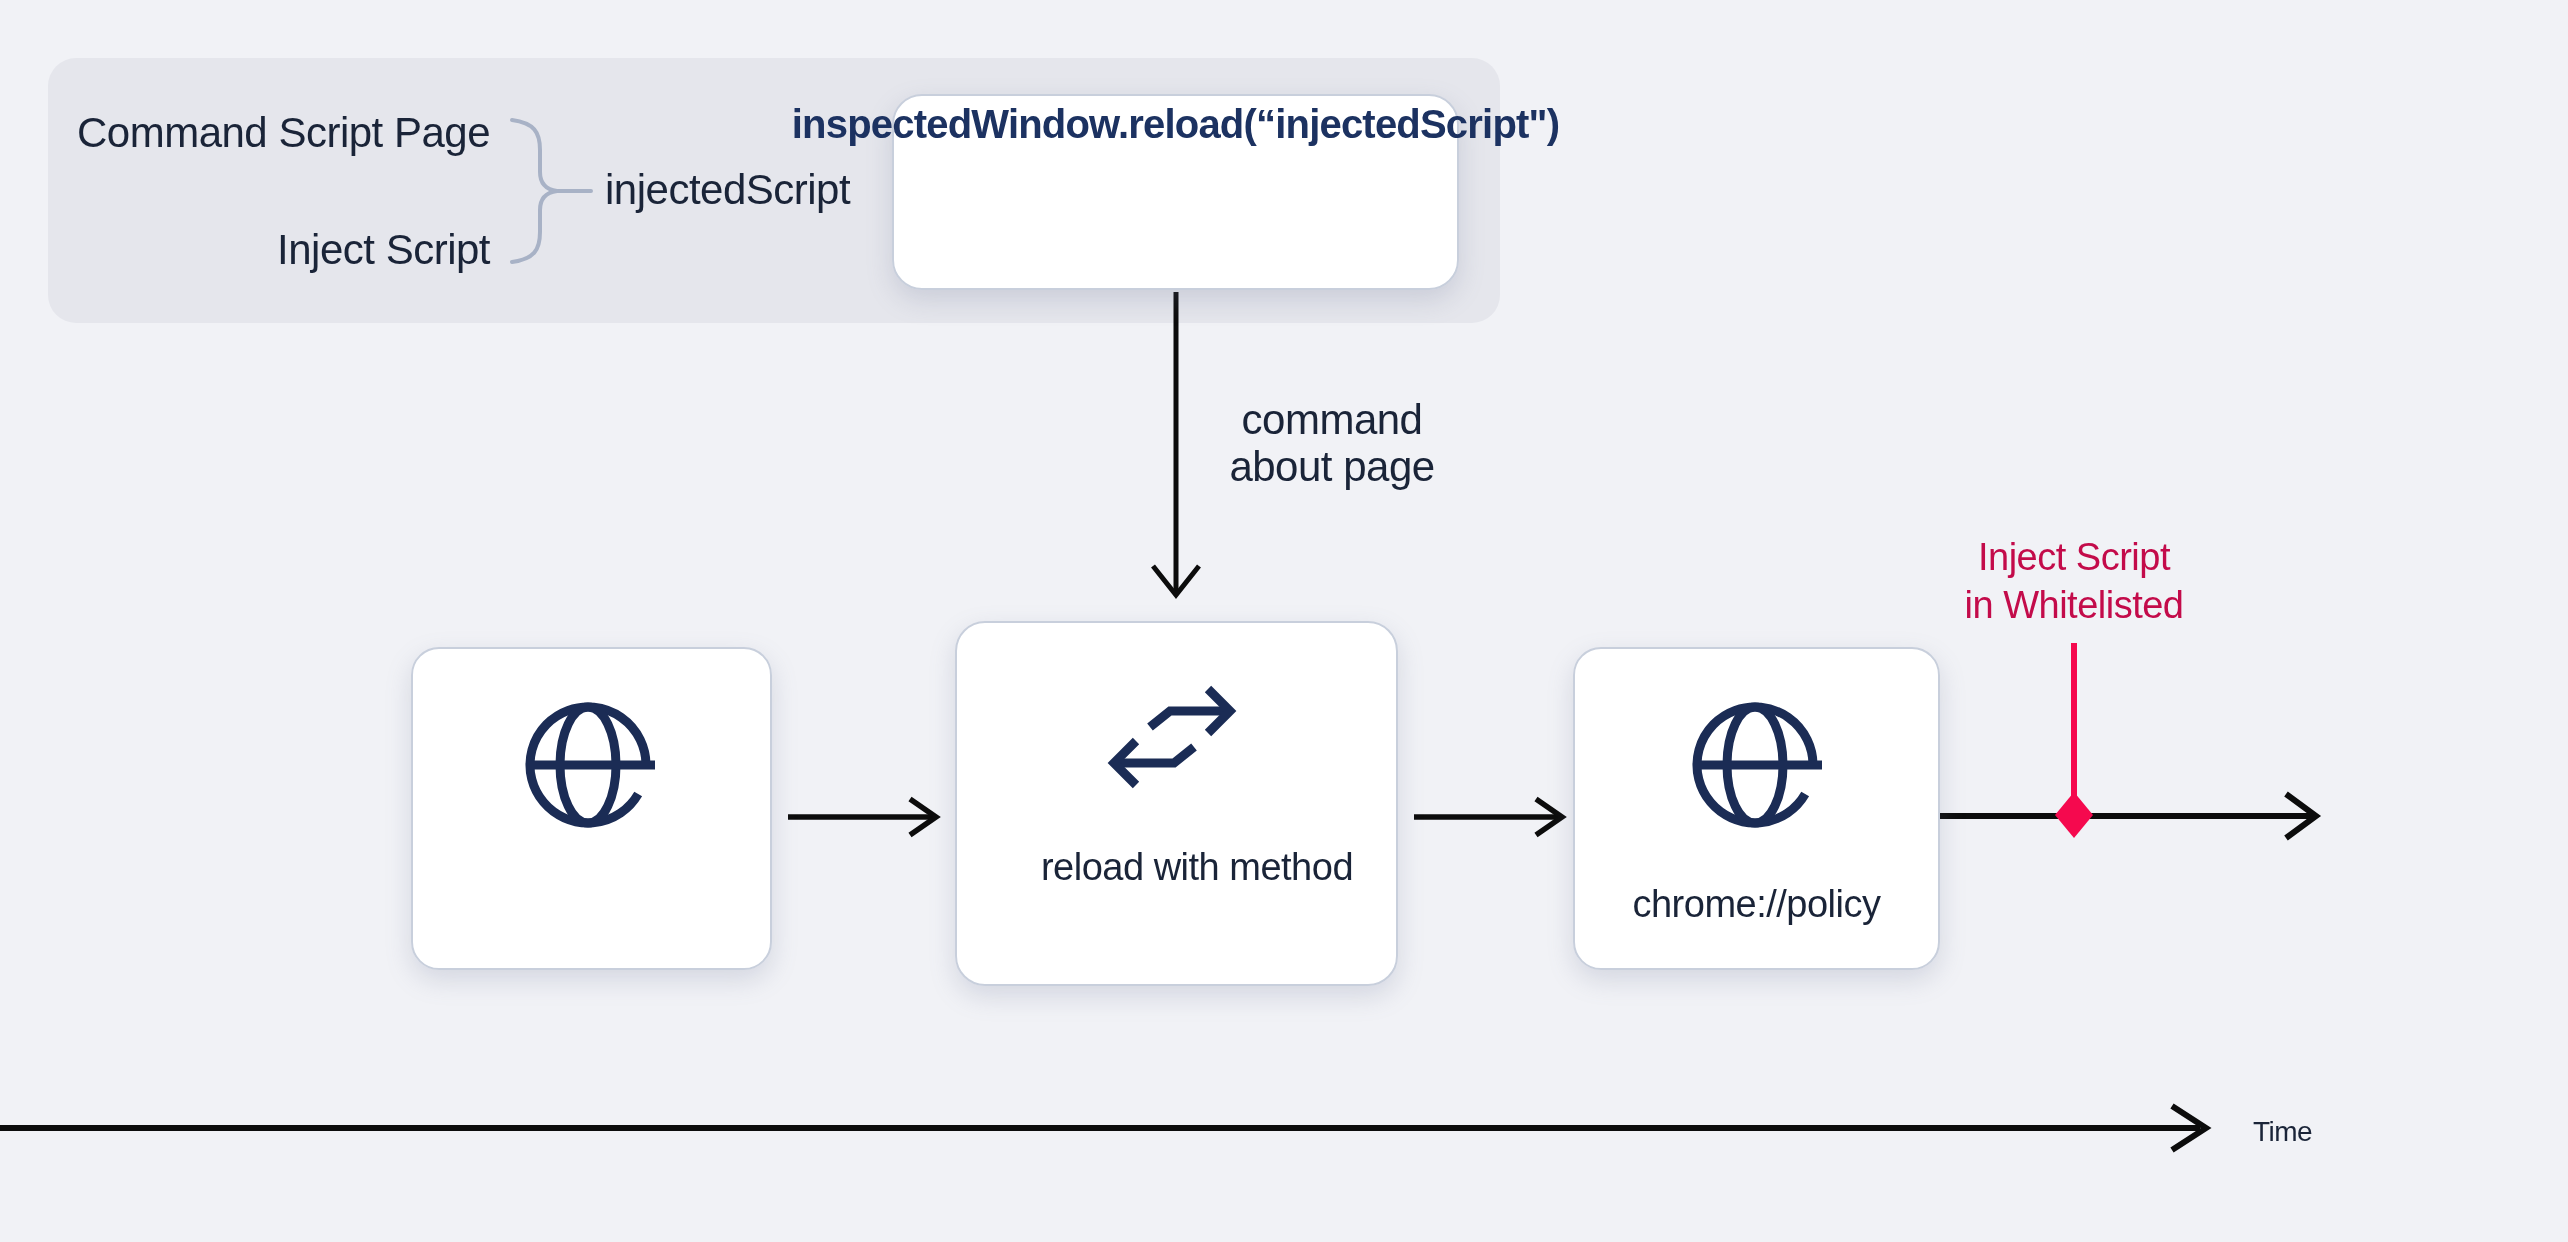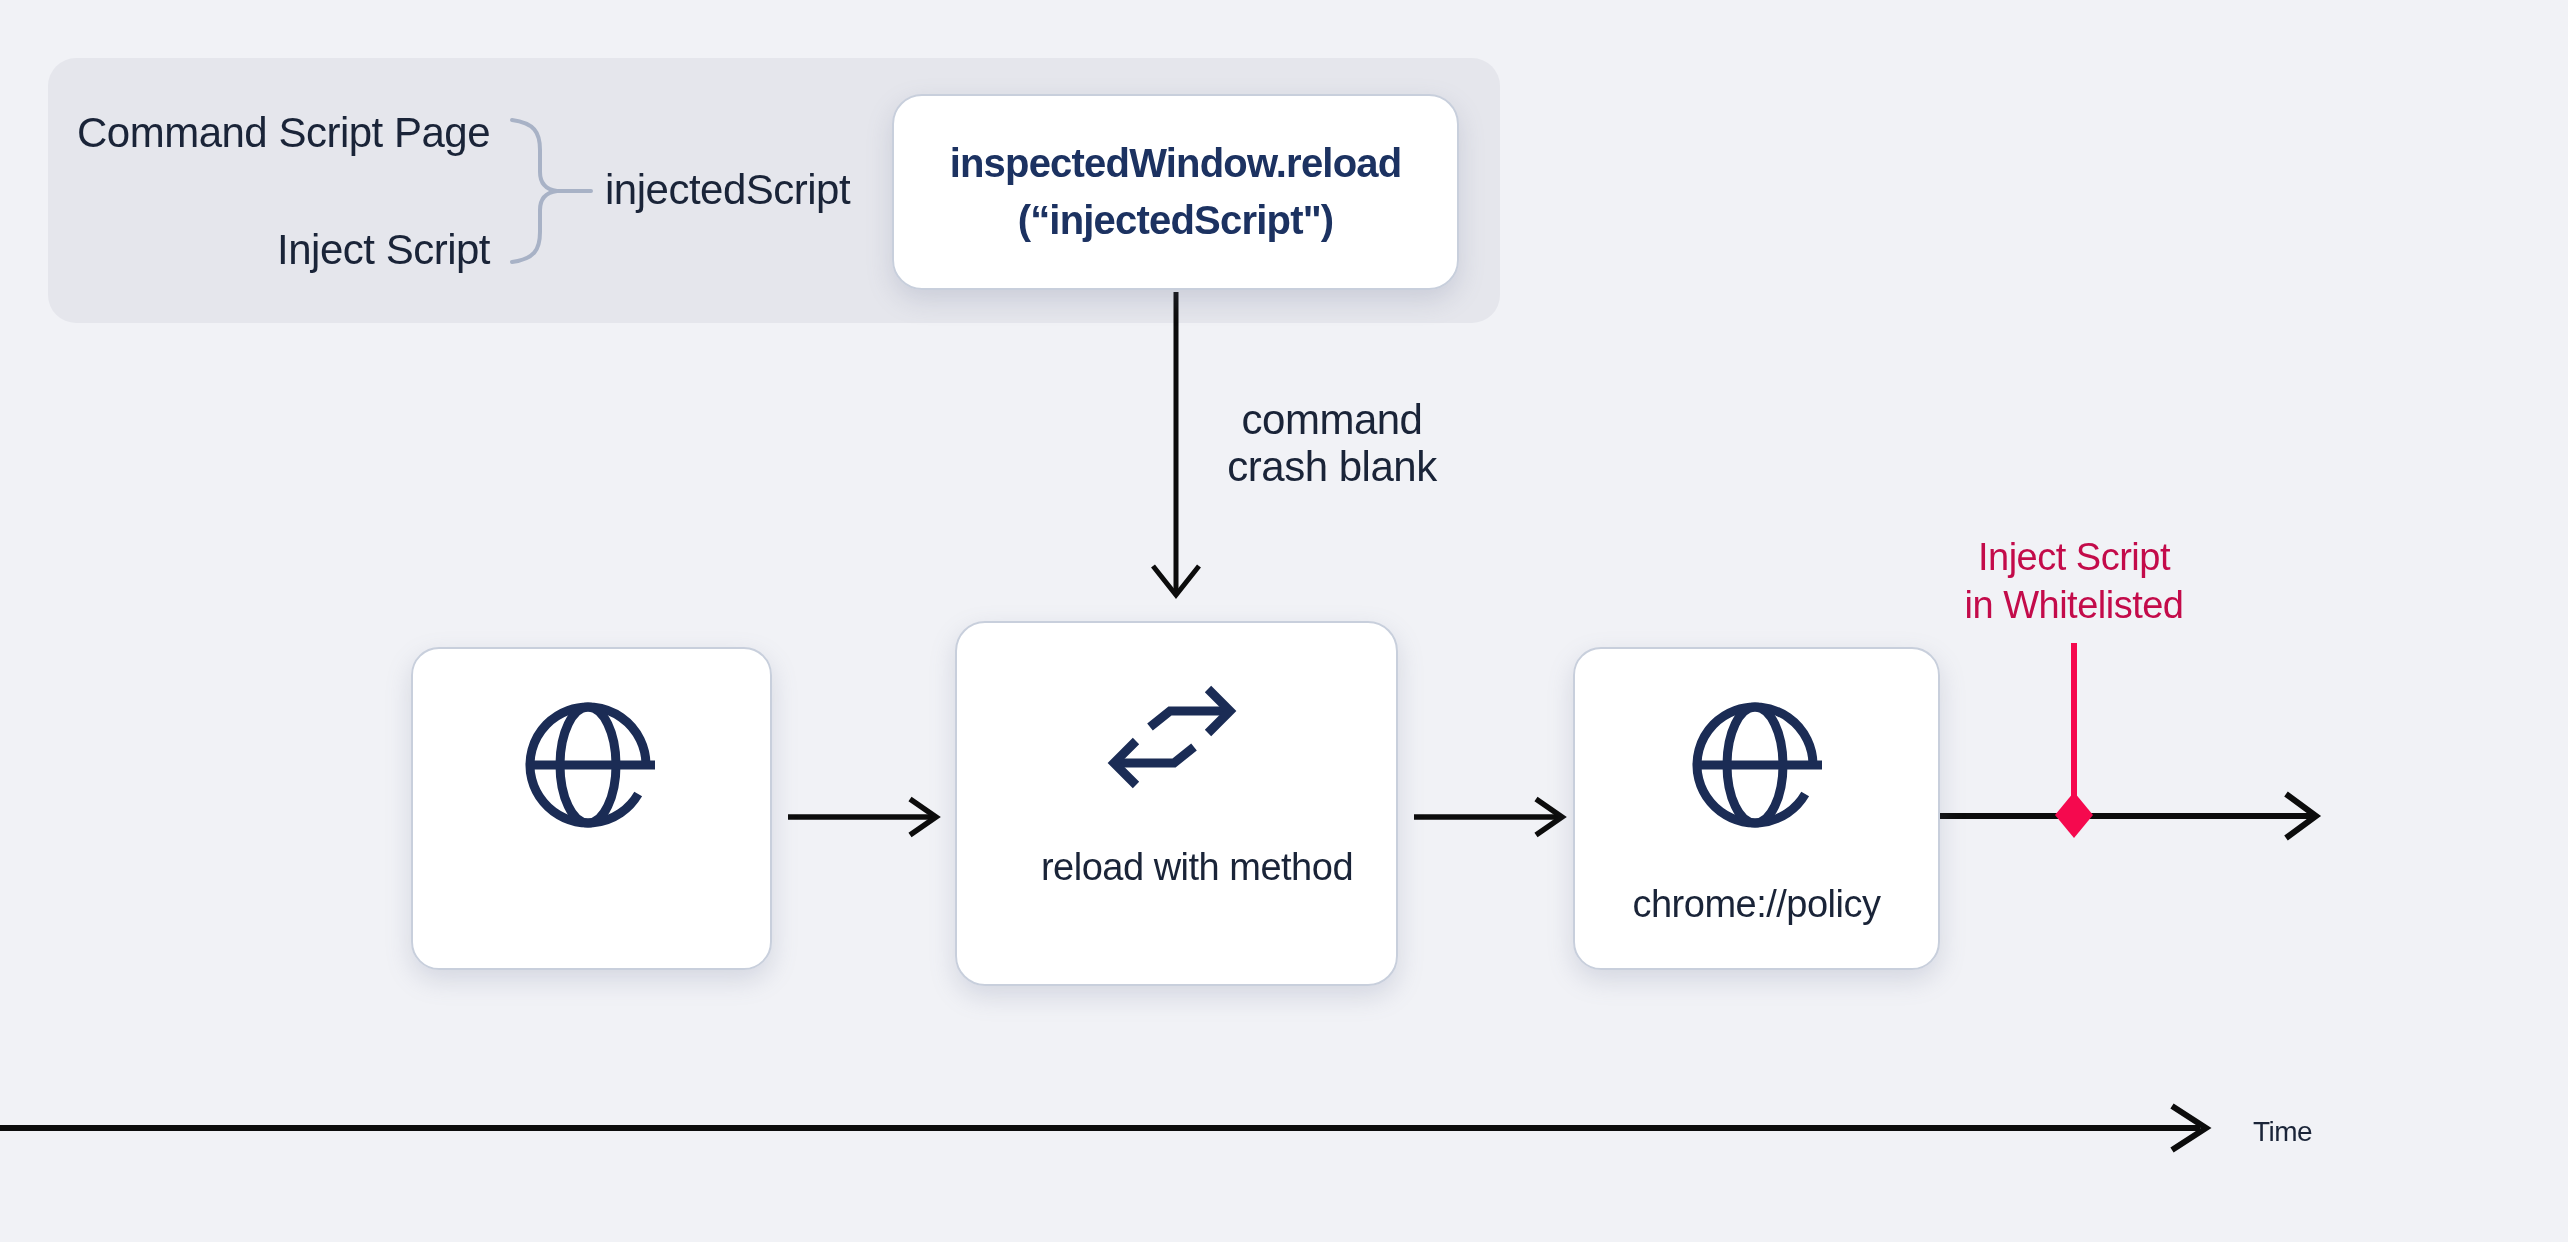--- a/index.html
+++ b/index.html
@@ -45,22 +45,20 @@
   }
   .api-box {
     position: absolute;
     left: 892px; top: 94px;
     width: 567px; height: 196px;
     border-radius: 30px;
     border: 2px solid #c8cfdc;
     background: radial-gradient(120% 130% at 50% 42%, #ffffff 58%, #f2f4f8 100%);
     box-shadow: 0 10px 26px rgba(110, 120, 150, 0.22);
     display: flex;
-    flex-direction: column;
-    align-items: center;
     justify-content: center;
     z-index: 3;
     box-sizing: border-box;
   }
   .api-box .t {
     color: #1c3261;
     font-size: 40px;
     font-weight: 700;
     letter-spacing: -0.8px;
     line-height: 57px;
@@ -154,21 +152,21 @@
   <div class="lbl lbl-right legend-item-2">Inject Script</div>
   <div class="lbl merged-param">injectedScript</div>
 
   <div class="api-box">
     <div class="t">inspectedWindow.reload</div>
     <div class="t">(“injectedScript")</div>
   </div>
 
   <div class="lbl lbl-center cmd-label">
     <div>command</div>
-    <div>crash blank</div>
+    <div>about page</div>
   </div>
 
   <div class="node node-1"></div>
   <svg class="node-icon globe-1" width="140" height="128" viewBox="-64 -64 140 128" fill="none" stroke="#1b2c55" stroke-width="9">
     <path d="M 58 0 A 58 58 0 1 0 50.2 29"></path>
     <path d="M 0 -58 A 28 58 0 0 1 0 58 A 28 58 0 0 1 0 -58"></path>
     <path d="M -58 0 H 67"></path>
   </svg>
 
   <div class="node node-2"></div>

